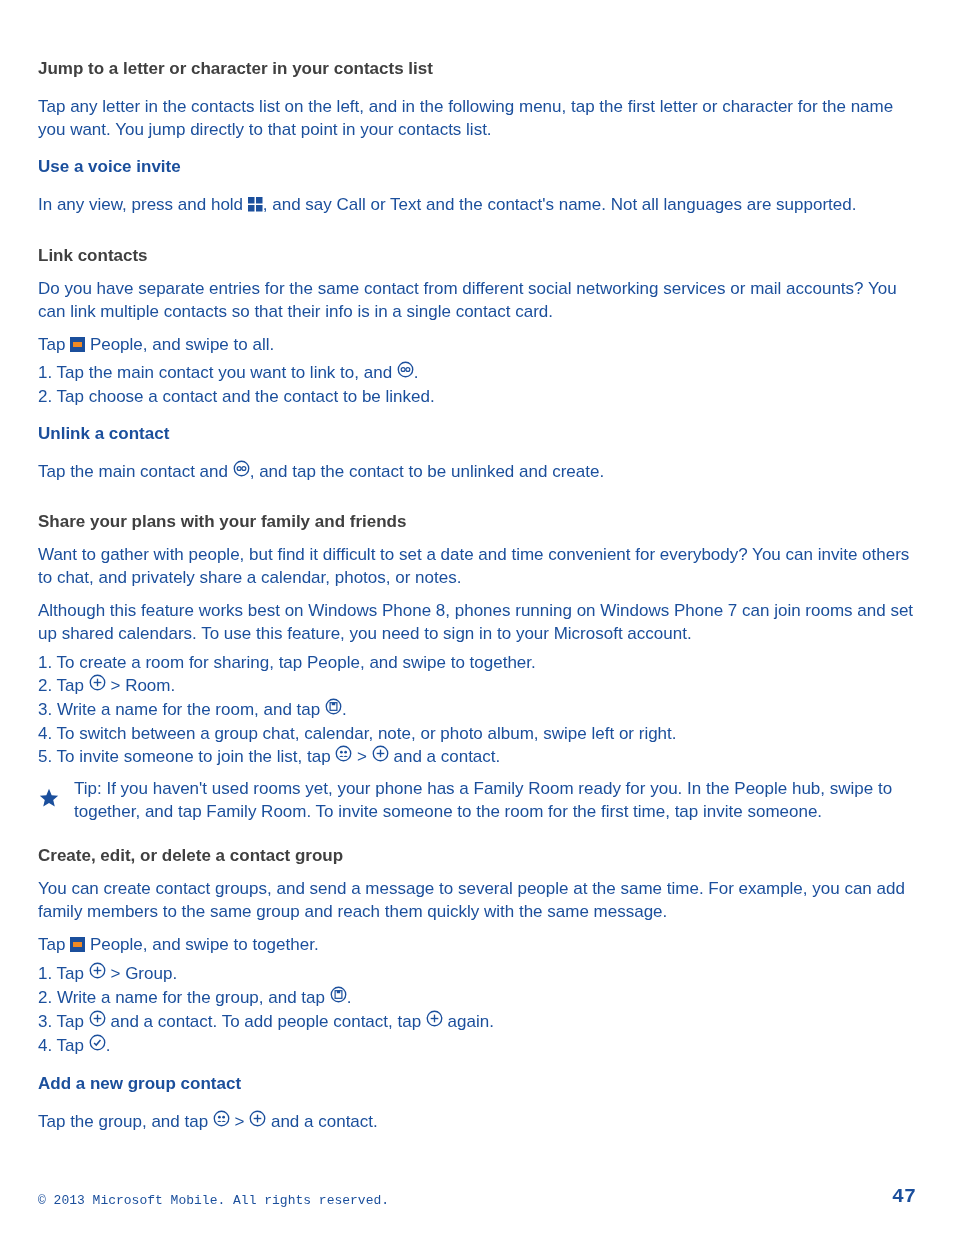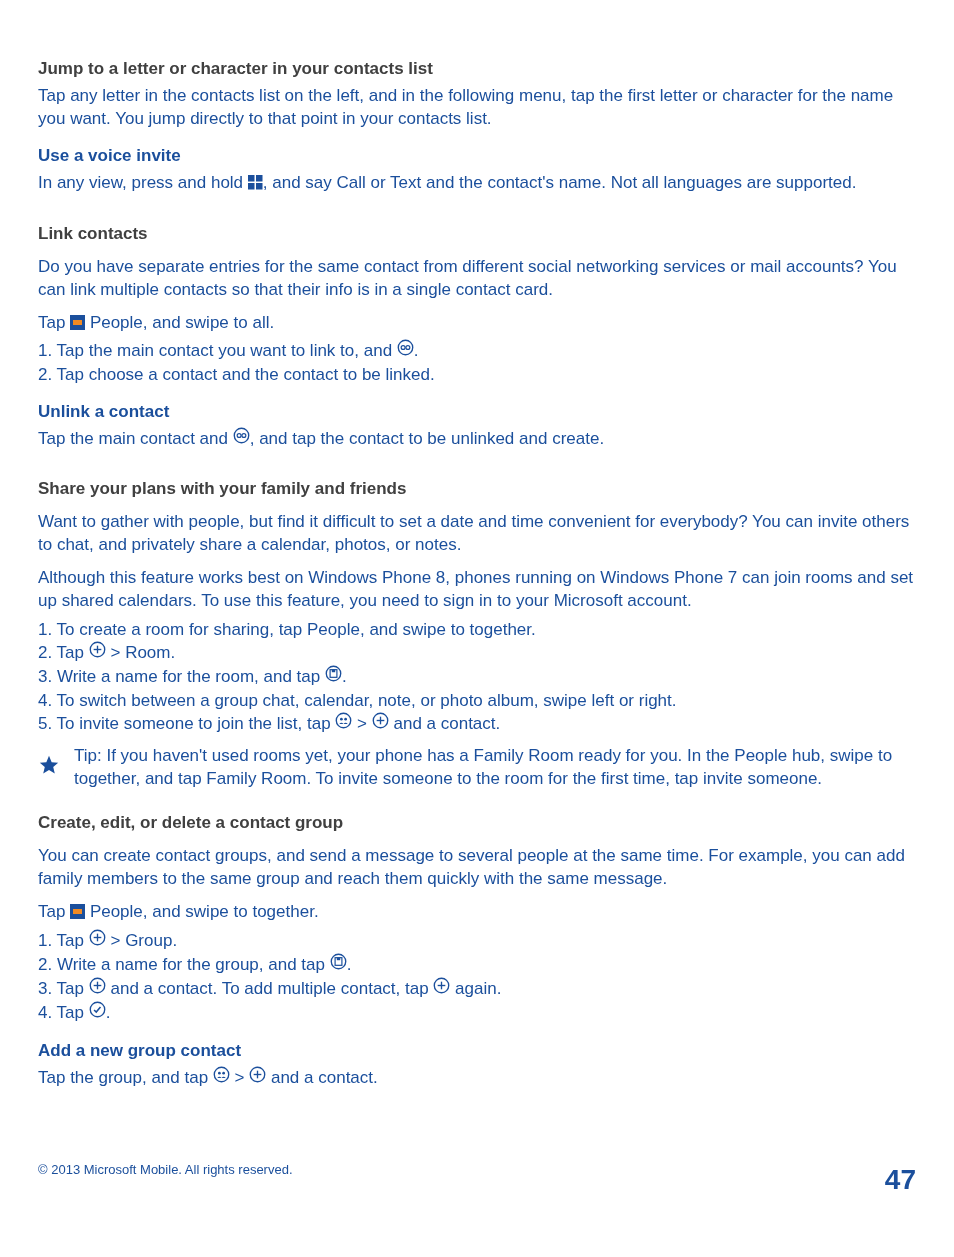--- a/index.html
+++ b/index.html
@@ -19,21 +19,21 @@
     margin-top: 18px;
     margin-bottom: 2px;
   }
   .subhead {
     font-weight: 700;
     color: #1b4f9c;
     margin-top: 14px;
     margin-bottom: 0;
   }
   p {
-    margin: 4px 0 6px 0;
+    margin: 15px 0 6px 0;
   }
   .para-spaced { margin-top: 10px; }
   .bold { font-weight: 400; }
   .list-line { margin: 0; }
   .icon {
     display: inline-block;
     vertical-align: middle;
     position: relative;
     top: -1px;
   }
@@ -44,28 +44,29 @@
   }
   .star {
     flex: 0 0 auto;
     margin-right: 14px;
     margin-top: 2px;
   }
   .tip-text { flex: 1; }
   .footer {
     display: flex;
     justify-content: space-between;
-    align-items: flex-start;
-    margin-top: 70px;
+    align-items: flex-end;
+    margin-top: 48px;
     font-size: 13px;
+    font-family: Liberation Mono, monospace;
   }
   .pagenum {
     color: #1b4f9c;
     font-weight: 700;
-    font-size: 28px;
+    font-size: 20px;
   }
   svg { display: inline; }
   .inline-tile-icon {
     display:inline-block;
     width:15px; height:15px;
     vertical-align:-2px;
   }
   .inline-square-pair {
     display:inline-block;
     vertical-align:-2px;
@@ -195,21 +196,21 @@
       </svg></span><span> &gt; </span><span class="bold">Group</span><span>.</span>
 </p>
 <p class="list-line">
   <span class="bold">2.</span><span> Write a name for the group, and tap </span><span class="icon"><svg width="17" height="17">
         <use href="#ico-save"></use>
       </svg></span><span>.</span>
 </p>
 <p class="list-line">
   <span class="bold">3.</span><span> Tap </span><span class="icon"><svg width="17" height="17">
         <use href="#ico-plus"></use>
-      </svg></span><span> and a contact. To add multiple contact, tap </span><span class="icon"><svg width="17" height="17">
+      </svg></span><span> and a contact. To add people contact, tap </span><span class="icon"><svg width="17" height="17">
         <use href="#ico-plus"></use>
       </svg></span><span> again.</span>
 </p>
 <p class="list-line">
   <span class="bold">4.</span><span> Tap </span><span class="icon"><svg width="17" height="17">
         <use href="#ico-check"></use>
       </svg></span><span>.</span>
 </p>
 
 <div class="subhead">Add a new group contact</div>

